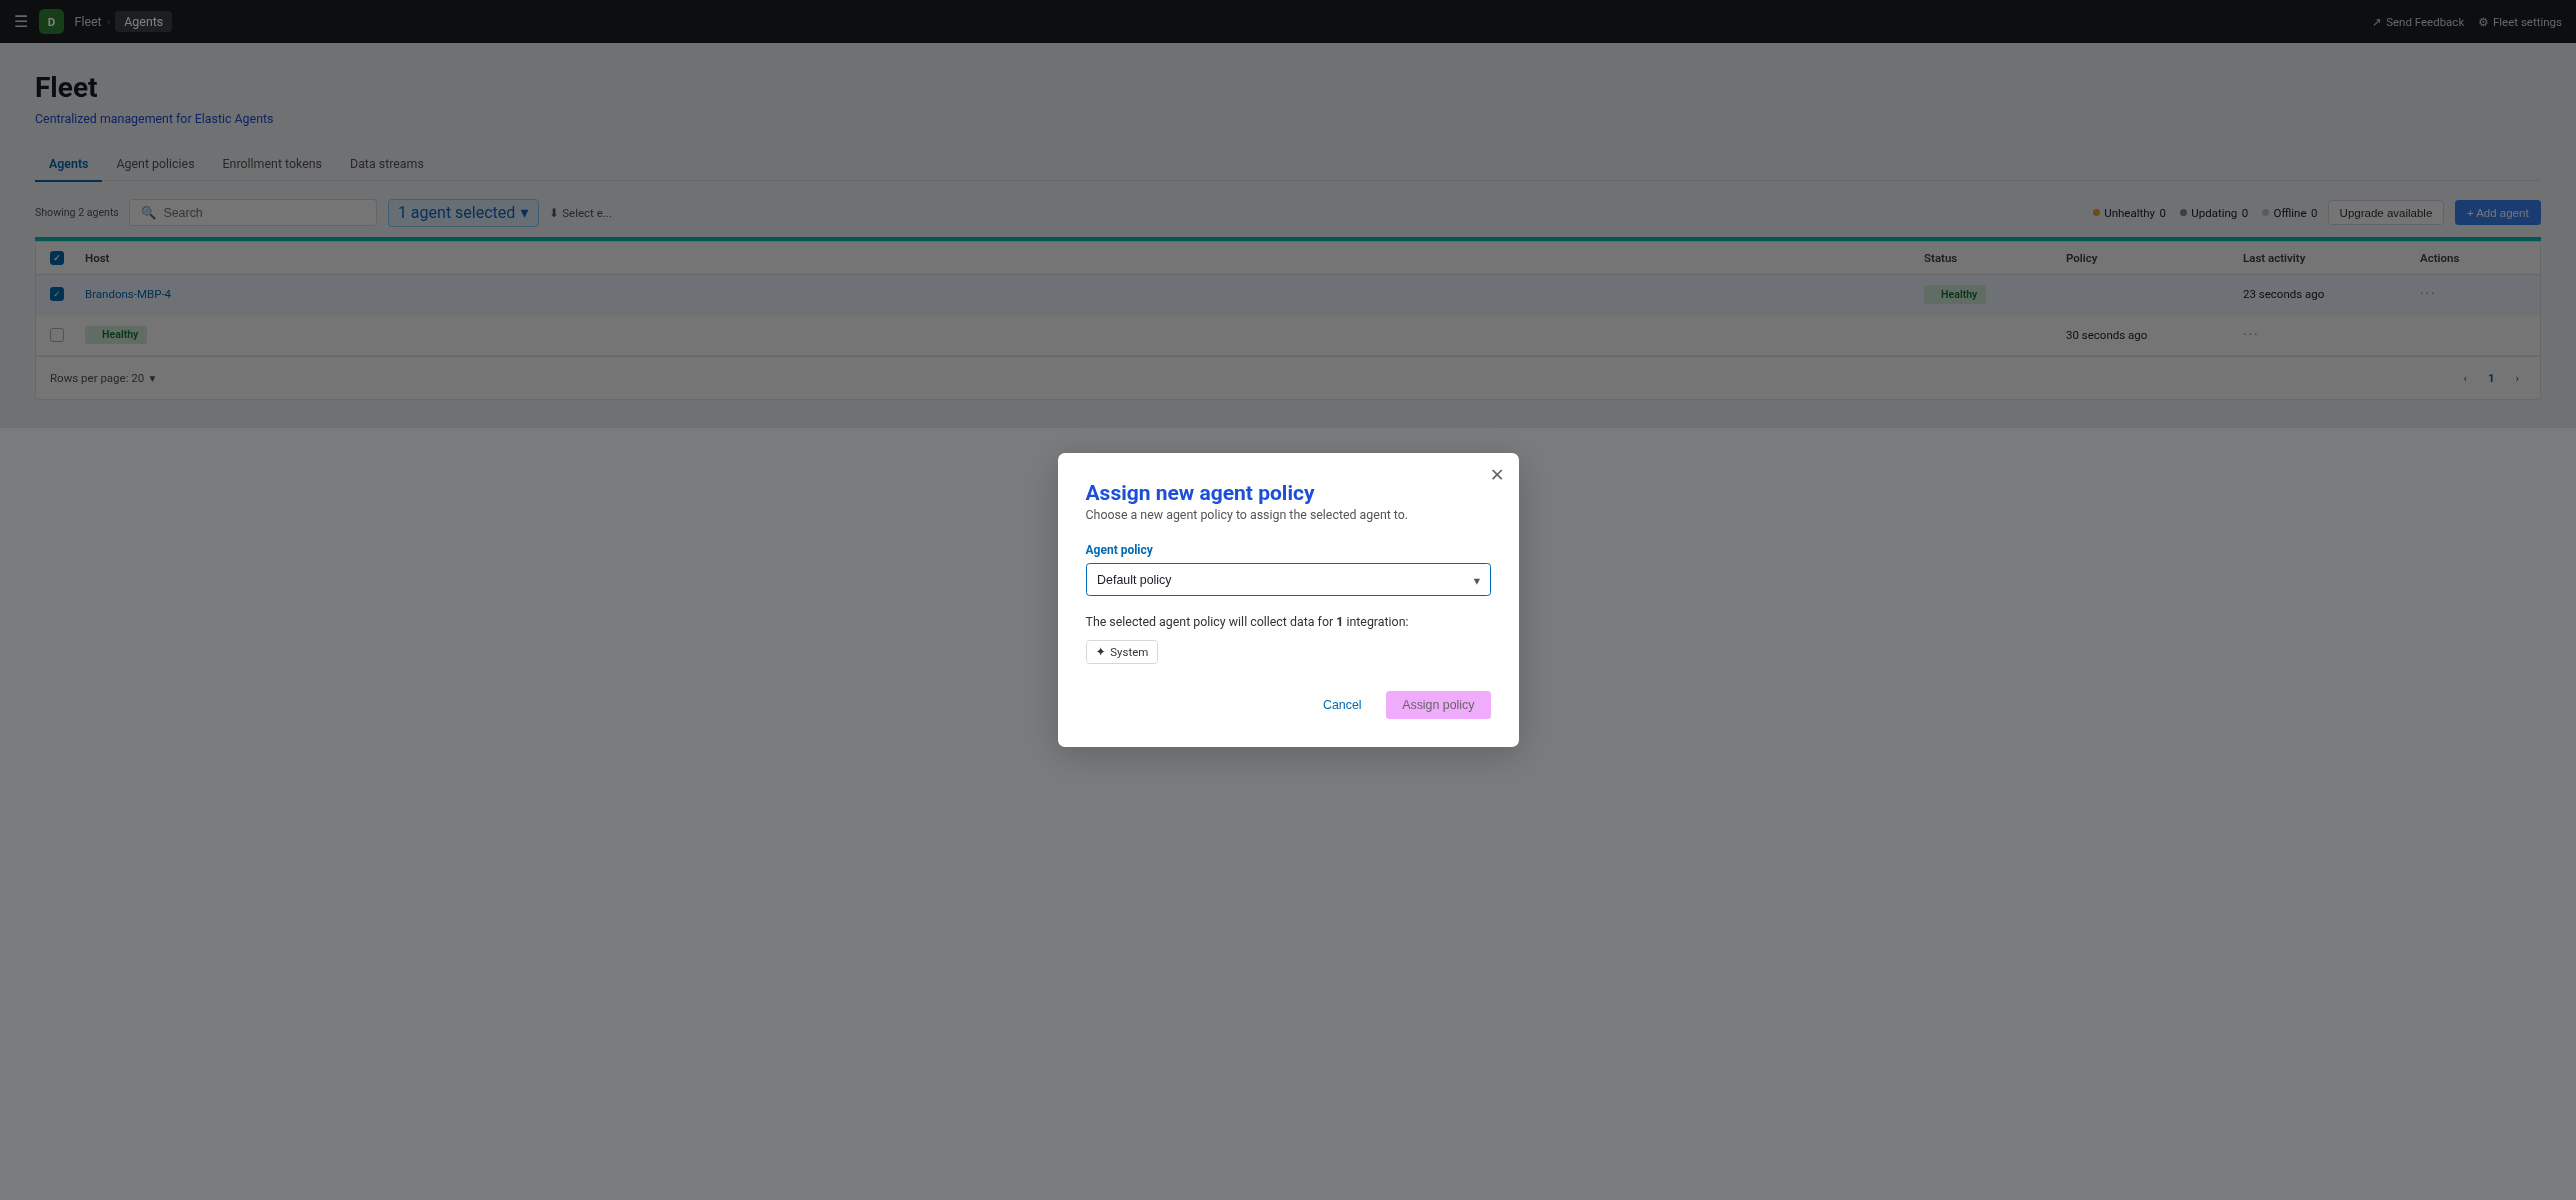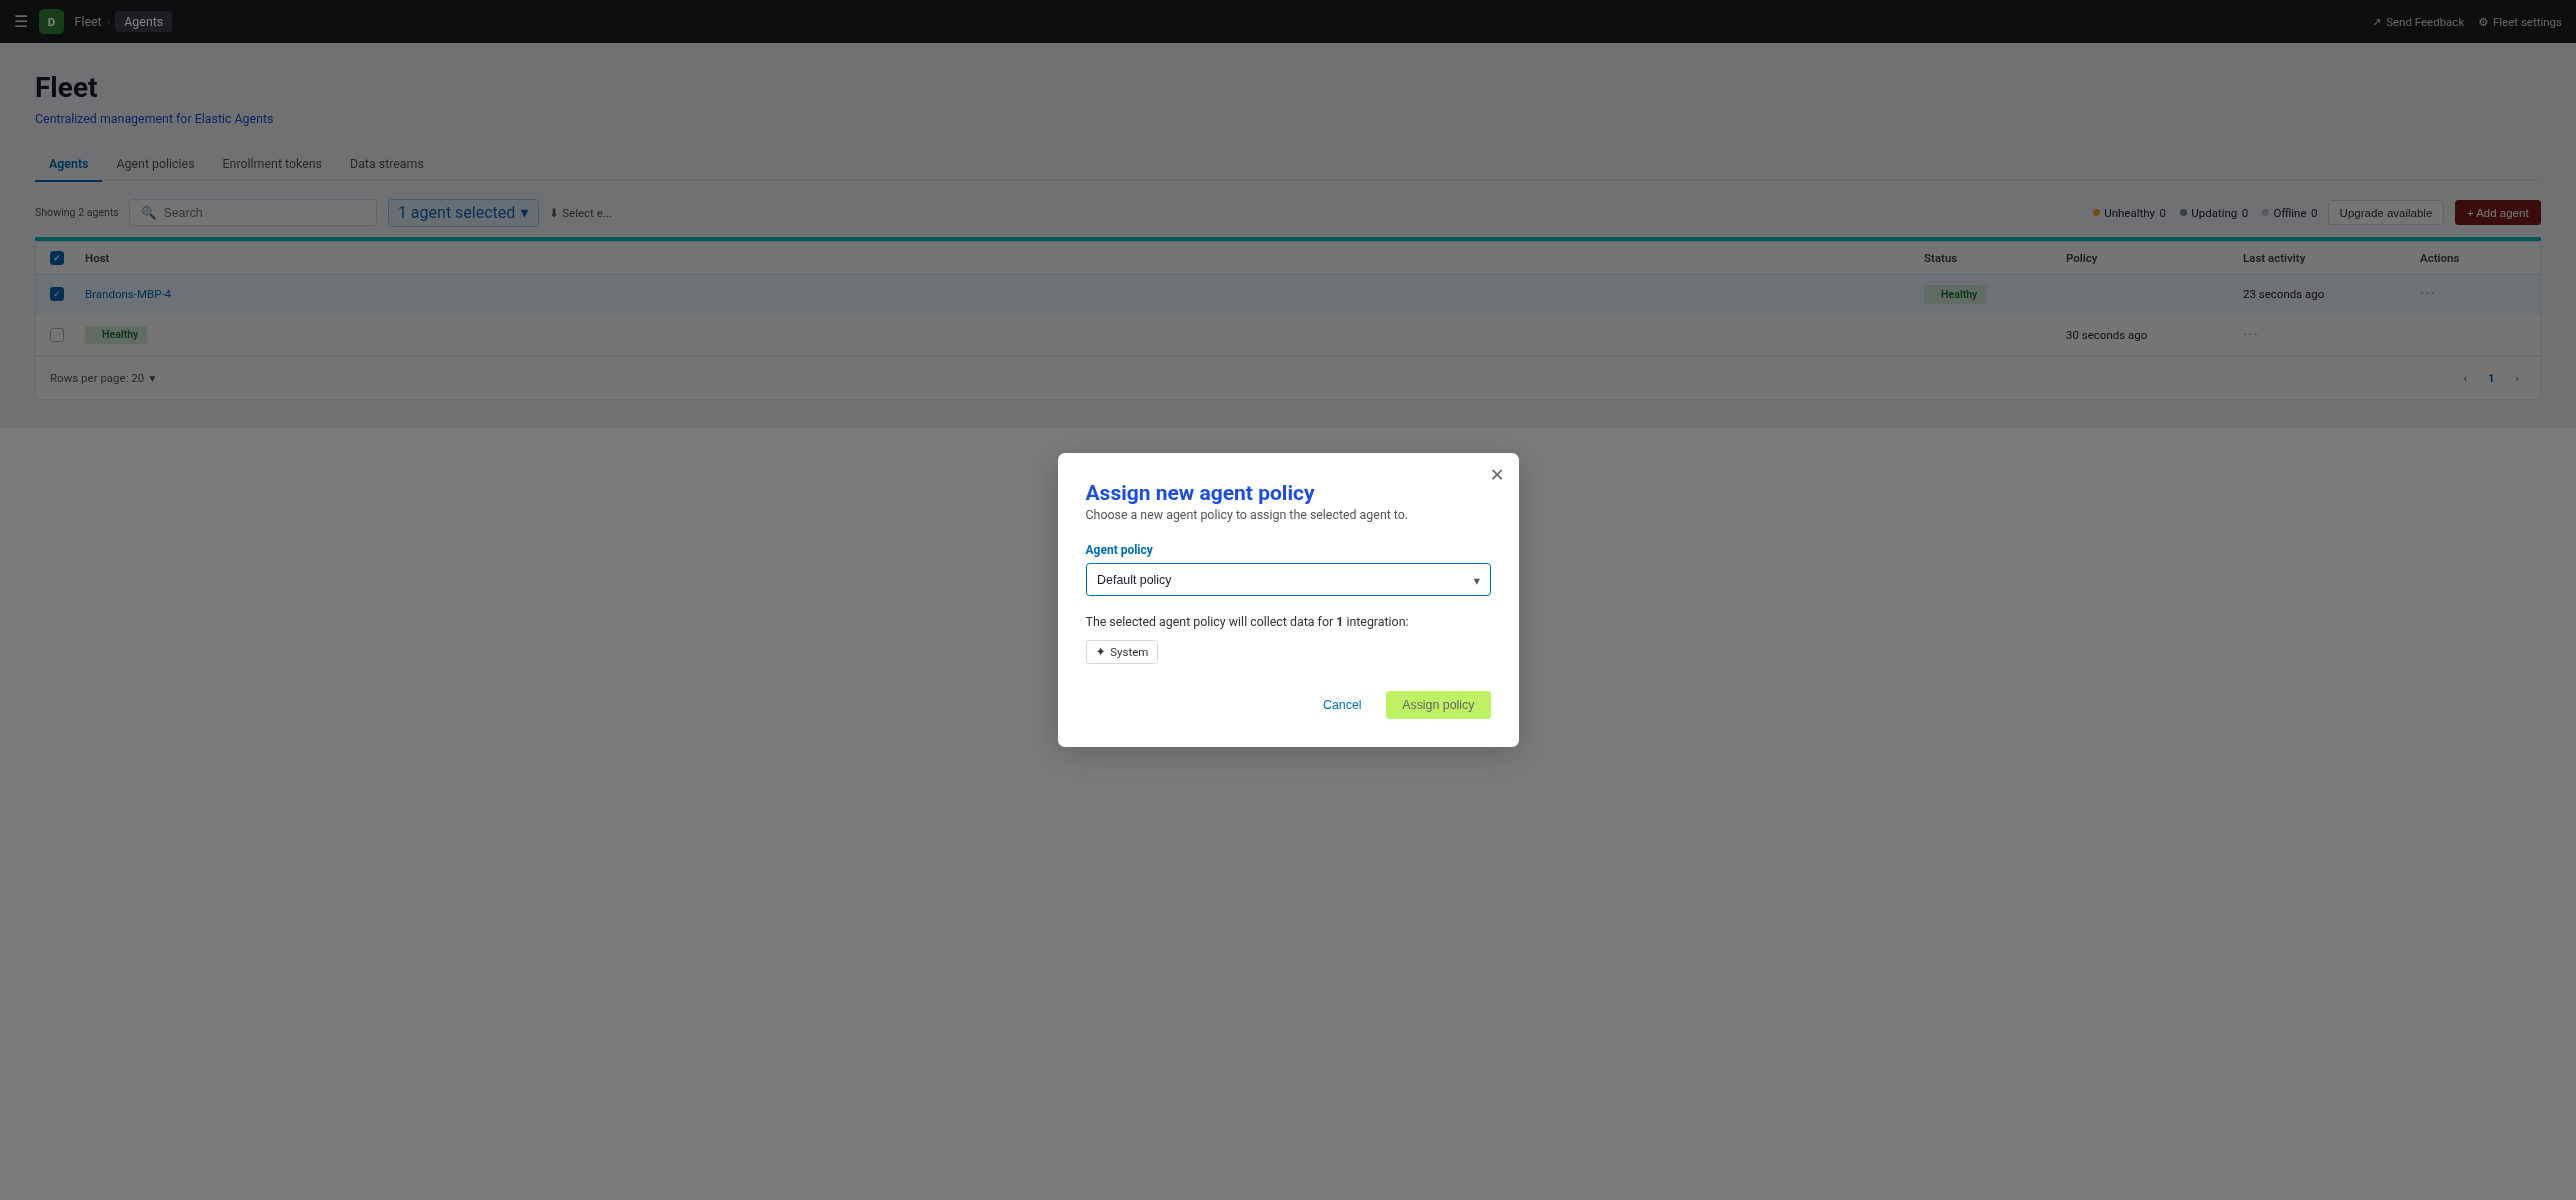--- a/index.html
+++ b/index.html
@@ -86,21 +86,21 @@
     .dot { width: 7px; height: 7px; border-radius: 50%; }
     .dot-unhealthy { background: #f5a623; }
     .dot-updating { background: #7b8a9a; }
     .dot-offline { background: #c0c7d0; }
     .upgrade-btn {
       background: #fff; border: 0.9px solid #d3d8e0;
       border-radius: 3.5px; padding: 5.3px 10.6px; font-size: 11.5px;
       cursor: pointer; color: #333;
     }
     .add-agent-btn {
-      background: #7f1d1d; border: none; border-radius: 3.5px;
+      background: #3b82f6; border: none; border-radius: 3.5px;
       padding: 6.2px 12.4px; font-size: 11.5px; color: #fff; cursor: pointer;
       display: flex; align-items: center; gap: 4.4px;
     }
 
     
     .progress-bar { height: 3.5px; background: #e0e3e8; margin-bottom: 0; }
     .progress-fill { height: 100%; background: #00bfb3; width: 100%; }
 
     
     .table-wrap { background: #fff; border: 0.9px solid #e0e3e8; border-radius: 3.5px; overflow: hidden; }
@@ -191,21 +191,21 @@
       border: 0.9px solid #d3d8e0; border-radius: 3.5px;
       padding: 3.5px 8.9px; font-size: 11.5px; color: #333; margin-bottom: 21px;
     }
     .integration-icon { font-size: 12.4px; }
     .modal-actions { display: flex; justify-content: flex-end; gap: 10.6px; margin-top: 6px; }
     .cancel-btn {
       background: none; border: none; font-size: 12.4px; color: #006bb4;
       cursor: pointer; padding: 7px 14px;
     }
     .assign-btn {
-      background: #bef264; border: none; border-radius: 3.5px;
+      background: #f0abfc; border: none; border-radius: 3.5px;
       padding: 7px 16px; font-size: 12.4px; color: #666; cursor: pointer;
     }
   </style>
 </head>
 <body>
 
 <nav class="top-nav">
   <span class="hamburger">☰</span>
   <div class="avatar">D</div>
   <div class="breadcrumb">

